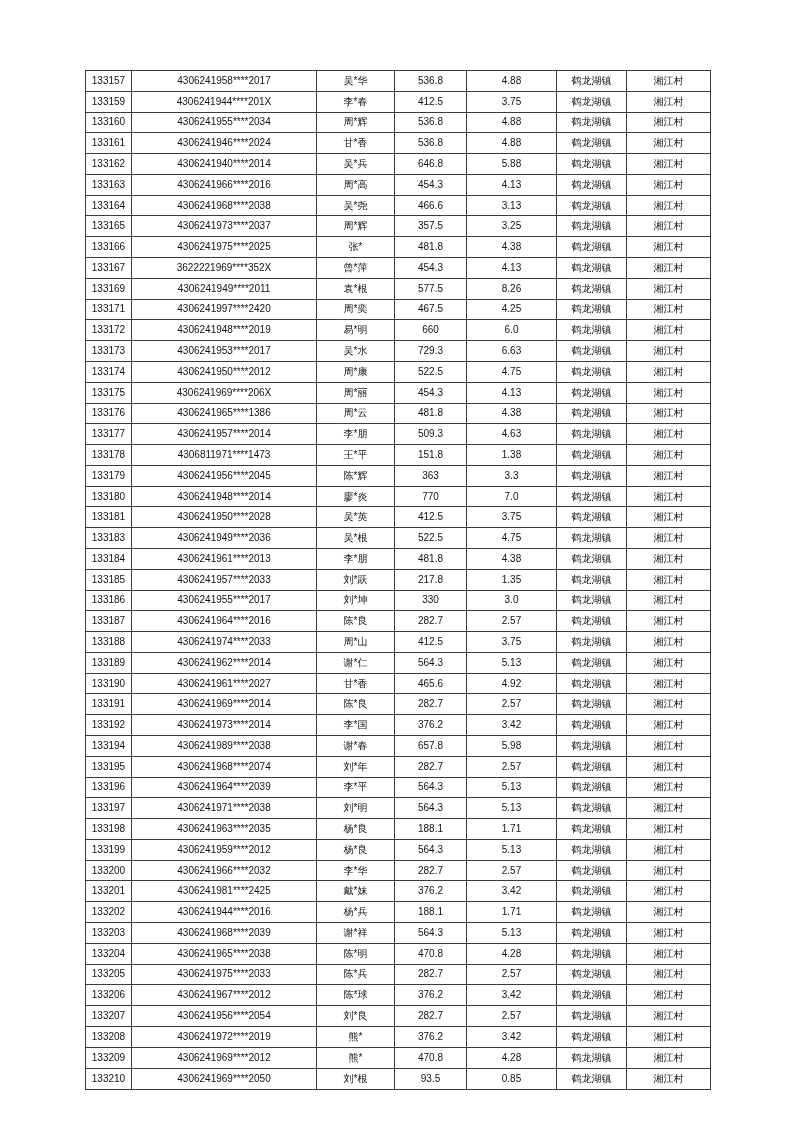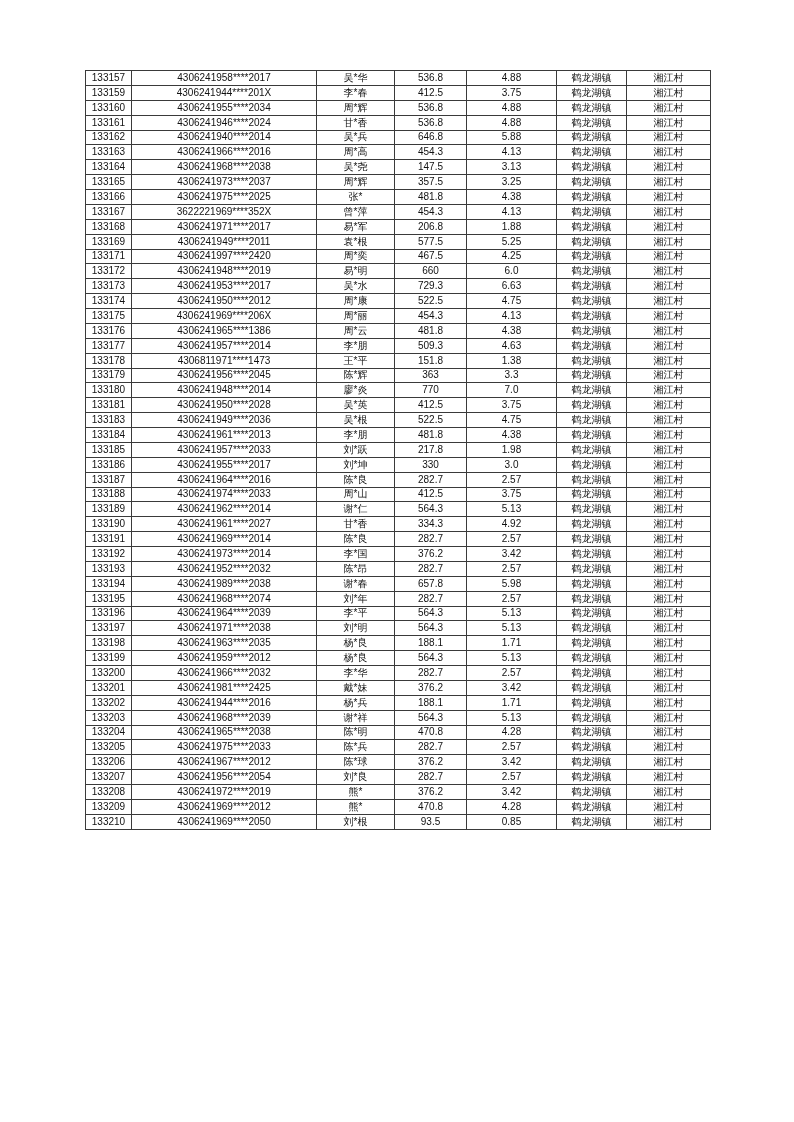--- a/index.html
+++ b/index.html
@@ -14,21 +14,21 @@
     width: 794px;
     height: 1122px;
     background: #ffffff;
     overflow: hidden;
   }
   table.records {
     position: absolute;
     left: 85px;
     top: 70px;
     width: 625px;
-    height: 760px;
+    height: 1020px;
     border-collapse: collapse;
     table-layout: fixed;
   }
   table.records td {
     border: 1px solid #3a3a3a;
     font-size: 10px;
     color: #111111;
     text-align: center;
     vertical-align: middle;
     padding: 0 1px;
@@ -110,21 +110,21 @@
           <td>周*高</td>
           <td>454.3</td>
           <td>4.13</td>
           <td>鹤龙湖镇</td>
           <td>湘江村</td>
         </tr>
         <tr>
           <td>133164</td>
           <td>4306241968****2038</td>
           <td>吴*尧</td>
-          <td>147.5</td>
+          <td>466.6</td>
           <td>3.13</td>
           <td>鹤龙湖镇</td>
           <td>湘江村</td>
         </tr>
         <tr>
           <td>133165</td>
           <td>4306241973****2037</td>
           <td>周*辉</td>
           <td>357.5</td>
           <td>3.25</td>
@@ -143,34 +143,25 @@
         <tr>
           <td>133167</td>
           <td>3622221969****352X</td>
           <td>曾*萍</td>
           <td>454.3</td>
           <td>4.13</td>
           <td>鹤龙湖镇</td>
           <td>湘江村</td>
         </tr>
         <tr>
-          <td>133168</td>
-          <td>4306241971****2017</td>
-          <td>易*军</td>
-          <td>206.8</td>
-          <td>1.88</td>
-          <td>鹤龙湖镇</td>
-          <td>湘江村</td>
-        </tr>
-        <tr>
           <td>133169</td>
           <td>4306241949****2011</td>
           <td>袁*根</td>
           <td>577.5</td>
-          <td>5.25</td>
+          <td>8.26</td>
           <td>鹤龙湖镇</td>
           <td>湘江村</td>
         </tr>
         <tr>
           <td>133171</td>
           <td>4306241997****2420</td>
           <td>周*奕</td>
           <td>467.5</td>
           <td>4.25</td>
           <td>鹤龙湖镇</td>
@@ -282,21 +273,21 @@
           <td>481.8</td>
           <td>4.38</td>
           <td>鹤龙湖镇</td>
           <td>湘江村</td>
         </tr>
         <tr>
           <td>133185</td>
           <td>4306241957****2033</td>
           <td>刘*跃</td>
           <td>217.8</td>
-          <td>1.98</td>
+          <td>1.35</td>
           <td>鹤龙湖镇</td>
           <td>湘江村</td>
         </tr>
         <tr>
           <td>133186</td>
           <td>4306241955****2017</td>
           <td>刘*坤</td>
           <td>330</td>
           <td>3.0</td>
           <td>鹤龙湖镇</td>
@@ -326,21 +317,21 @@
           <td>谢*仁</td>
           <td>564.3</td>
           <td>5.13</td>
           <td>鹤龙湖镇</td>
           <td>湘江村</td>
         </tr>
         <tr>
           <td>133190</td>
           <td>4306241961****2027</td>
           <td>甘*香</td>
-          <td>334.3</td>
+          <td>465.6</td>
           <td>4.92</td>
           <td>鹤龙湖镇</td>
           <td>湘江村</td>
         </tr>
         <tr>
           <td>133191</td>
           <td>4306241969****2014</td>
           <td>陈*良</td>
           <td>282.7</td>
           <td>2.57</td>
@@ -350,29 +341,20 @@
         <tr>
           <td>133192</td>
           <td>4306241973****2014</td>
           <td>李*国</td>
           <td>376.2</td>
           <td>3.42</td>
           <td>鹤龙湖镇</td>
           <td>湘江村</td>
         </tr>
         <tr>
-          <td>133193</td>
-          <td>4306241952****2032</td>
-          <td>陈*昂</td>
-          <td>282.7</td>
-          <td>2.57</td>
-          <td>鹤龙湖镇</td>
-          <td>湘江村</td>
-        </tr>
-        <tr>
           <td>133194</td>
           <td>4306241989****2038</td>
           <td>谢*春</td>
           <td>657.8</td>
           <td>5.98</td>
           <td>鹤龙湖镇</td>
           <td>湘江村</td>
         </tr>
         <tr>
           <td>133195</td>

